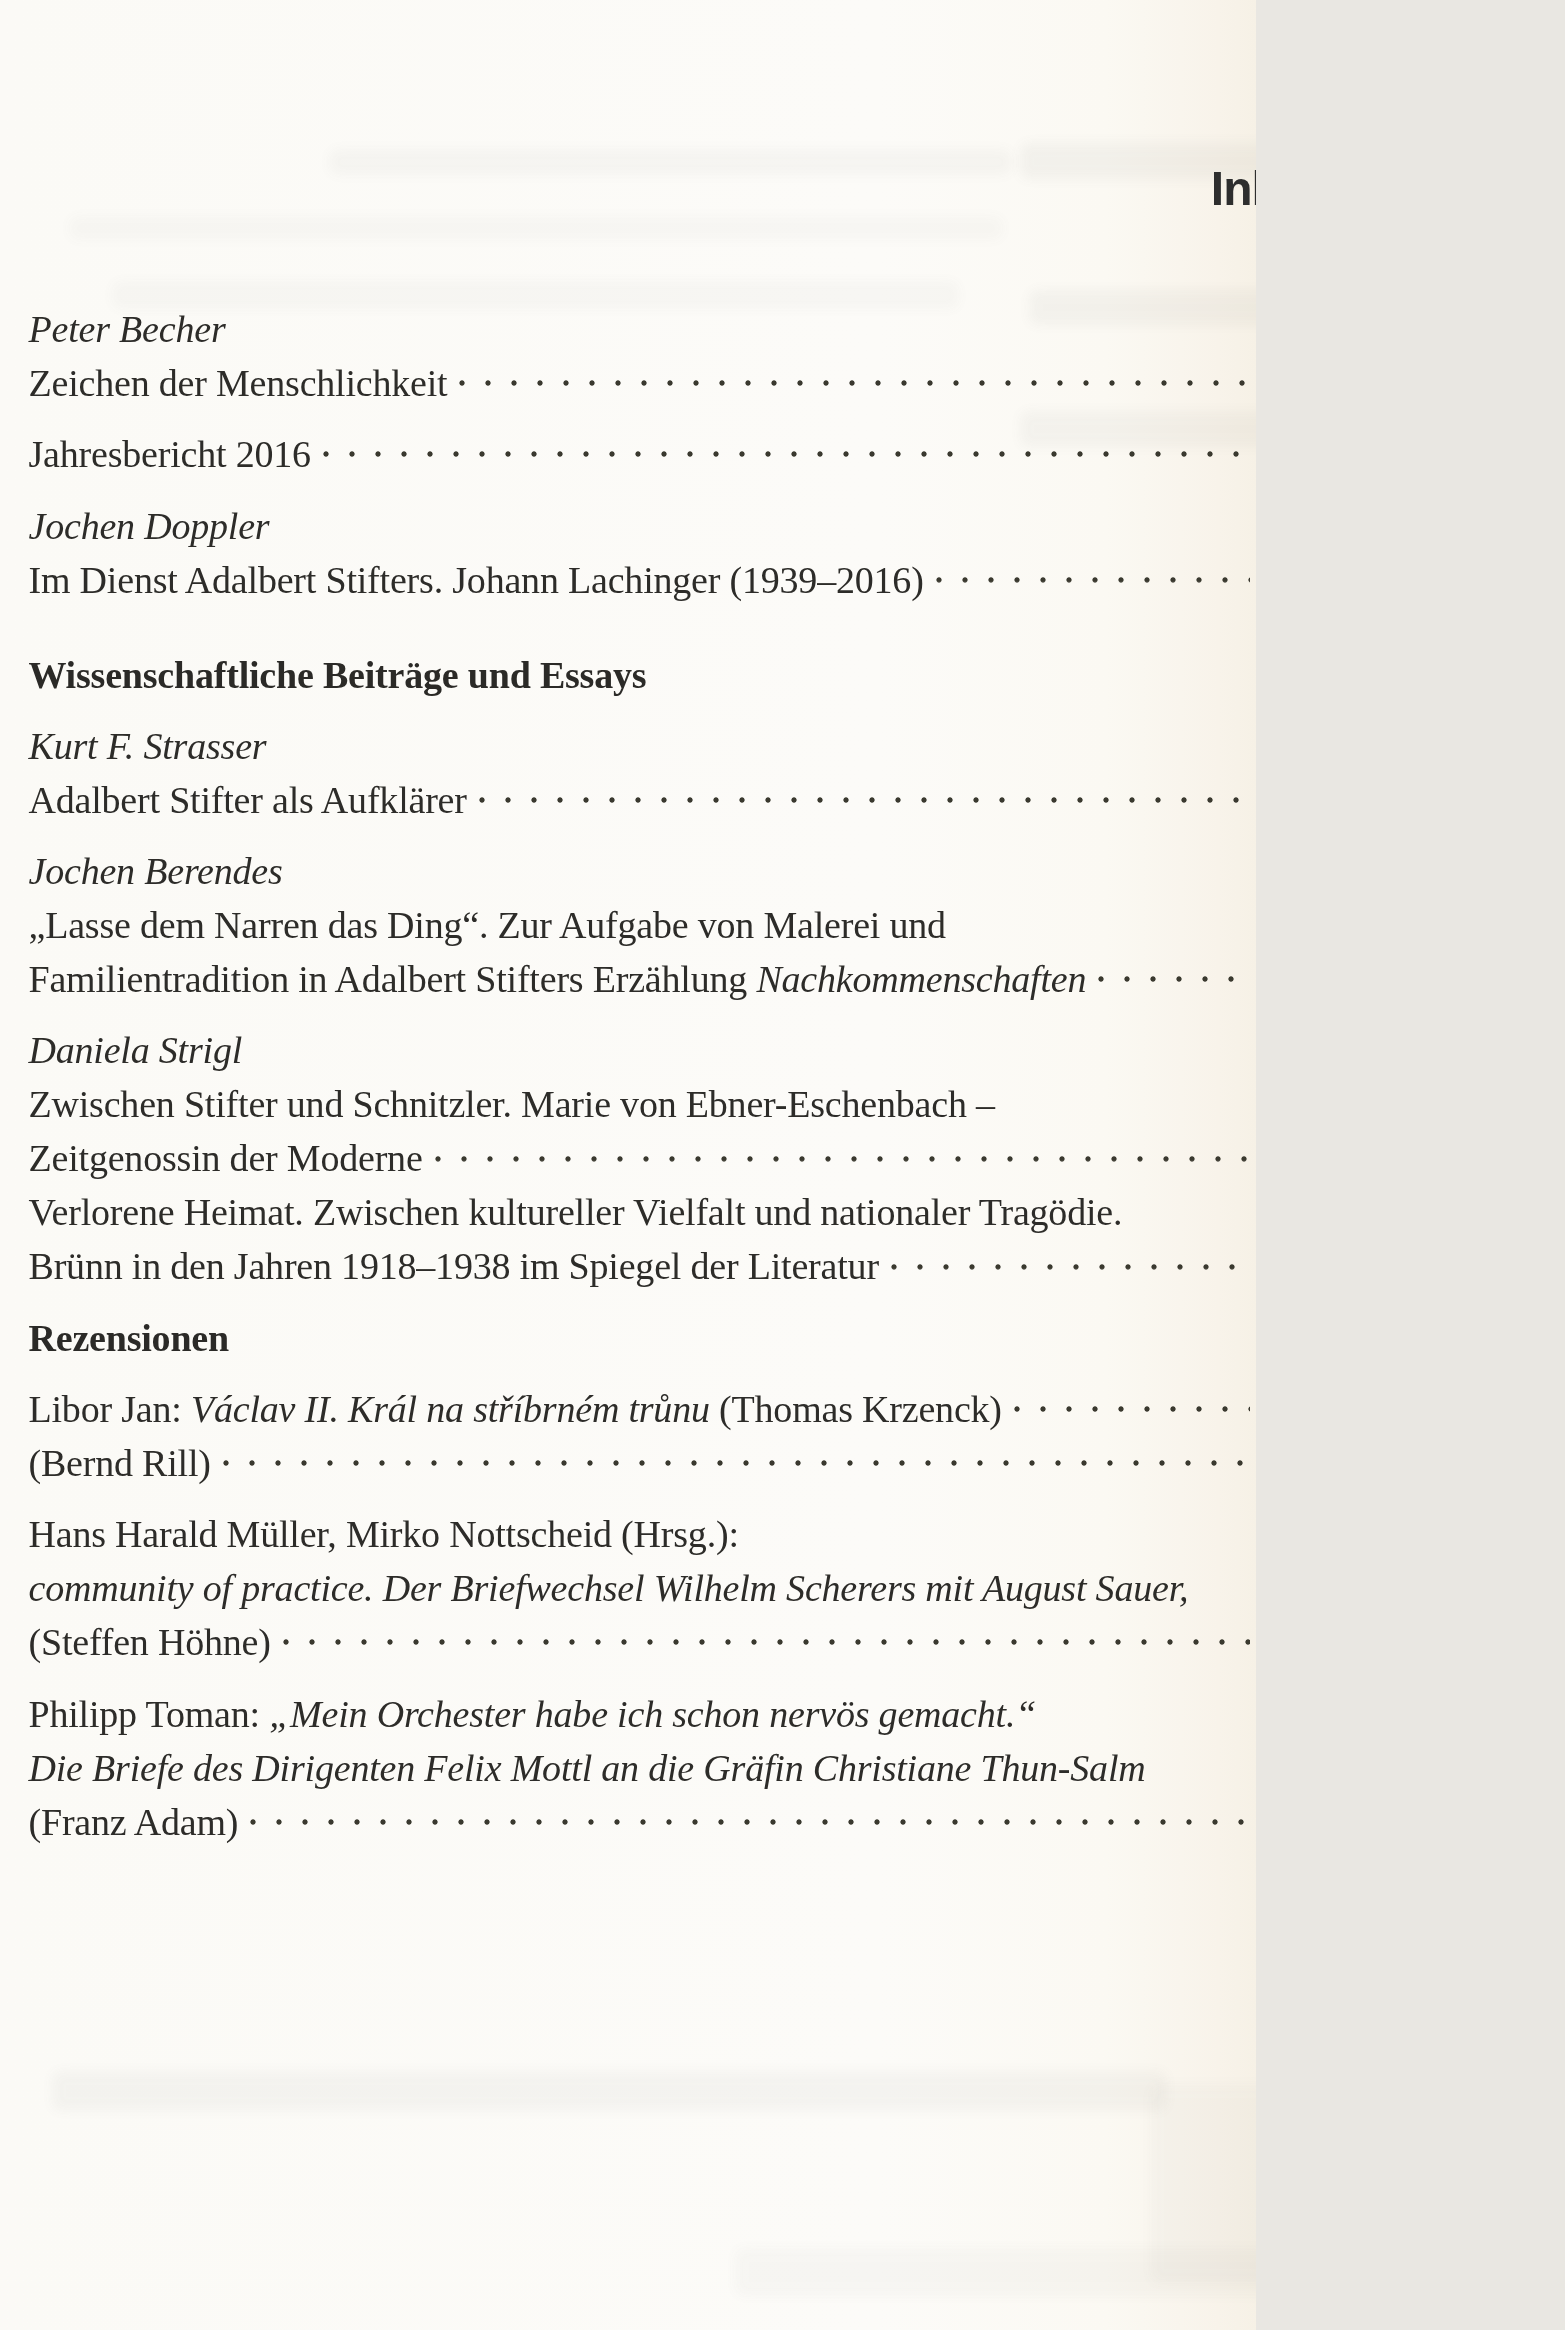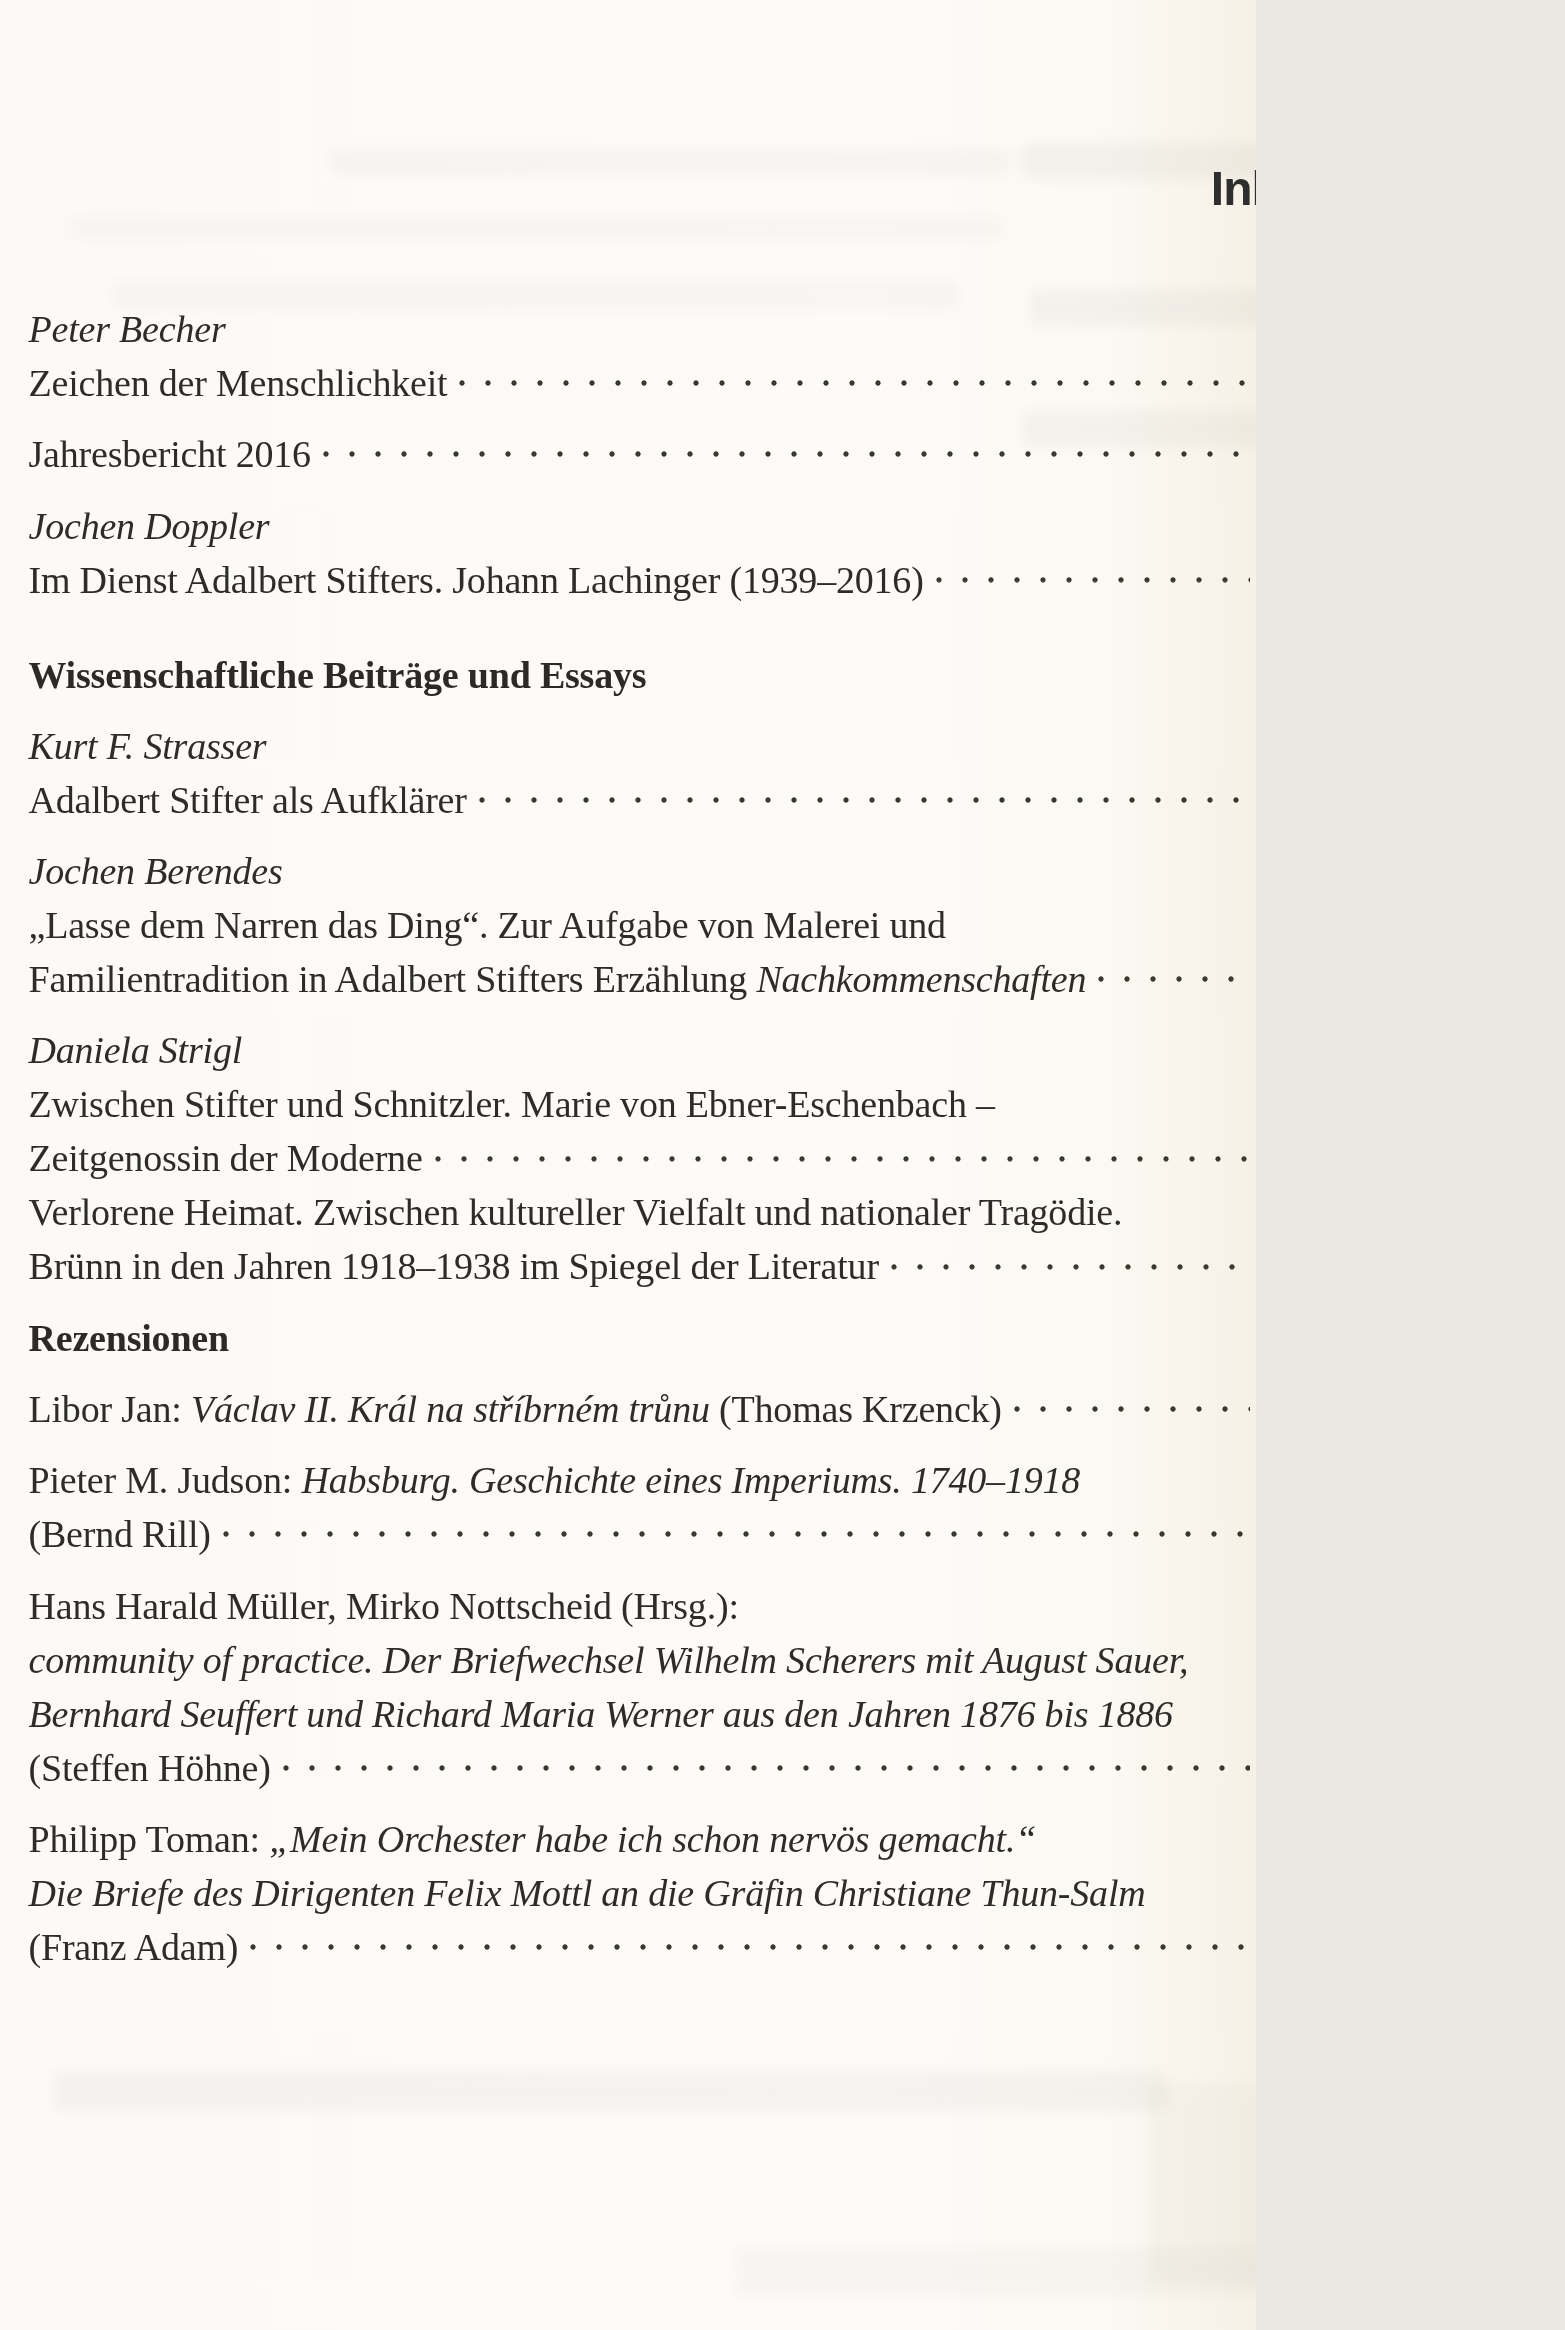--- a/index.html
+++ b/index.html
@@ -155,38 +155,31 @@
       </div>
 
     <div class="row gs">
         <span class="seg">Libor Jan: </span>
         <span class="seg it">Václav II. Král na stříbrném trůnu</span>
         <span class="seg"> (Thomas Krzenck)</span>
         <span class="dots"></span>
         <span class="pg">151</span>
       </div>
 
-    <div class="row gs">
-        <span class="seg">Pieter M. Judson: </span>
-        <span class="seg it">Habsburg. Geschichte eines Imperiums. 1740–1918</span>
-      </div>
     <div class="row">
         <span class="seg">(Bernd Rill)</span>
         <span class="dots"></span>
         <span class="pg">157</span>
       </div>
 
     <div class="row gs">
         <span class="seg">Hans Harald Müller, Mirko Nottscheid (Hrsg.): </span>
       </div>
     <div class="row">
         <span class="seg it">community of practice. Der Briefwechsel Wilhelm Scherers mit August Sauer,</span>
-      </div>
-    <div class="row">
-        <span class="seg it">Bernhard Seuffert und Richard Maria Werner aus den Jahren 1876 bis 1886</span>
       </div>
     <div class="row">
         <span class="seg">(Steffen Höhne)</span>
         <span class="dots"></span>
         <span class="pg">162</span>
       </div>
 
     <div class="row gs">
         <span class="seg">Philipp Toman: </span>
         <span class="seg it">„Mein Orchester habe ich schon nervös gemacht.“</span>

